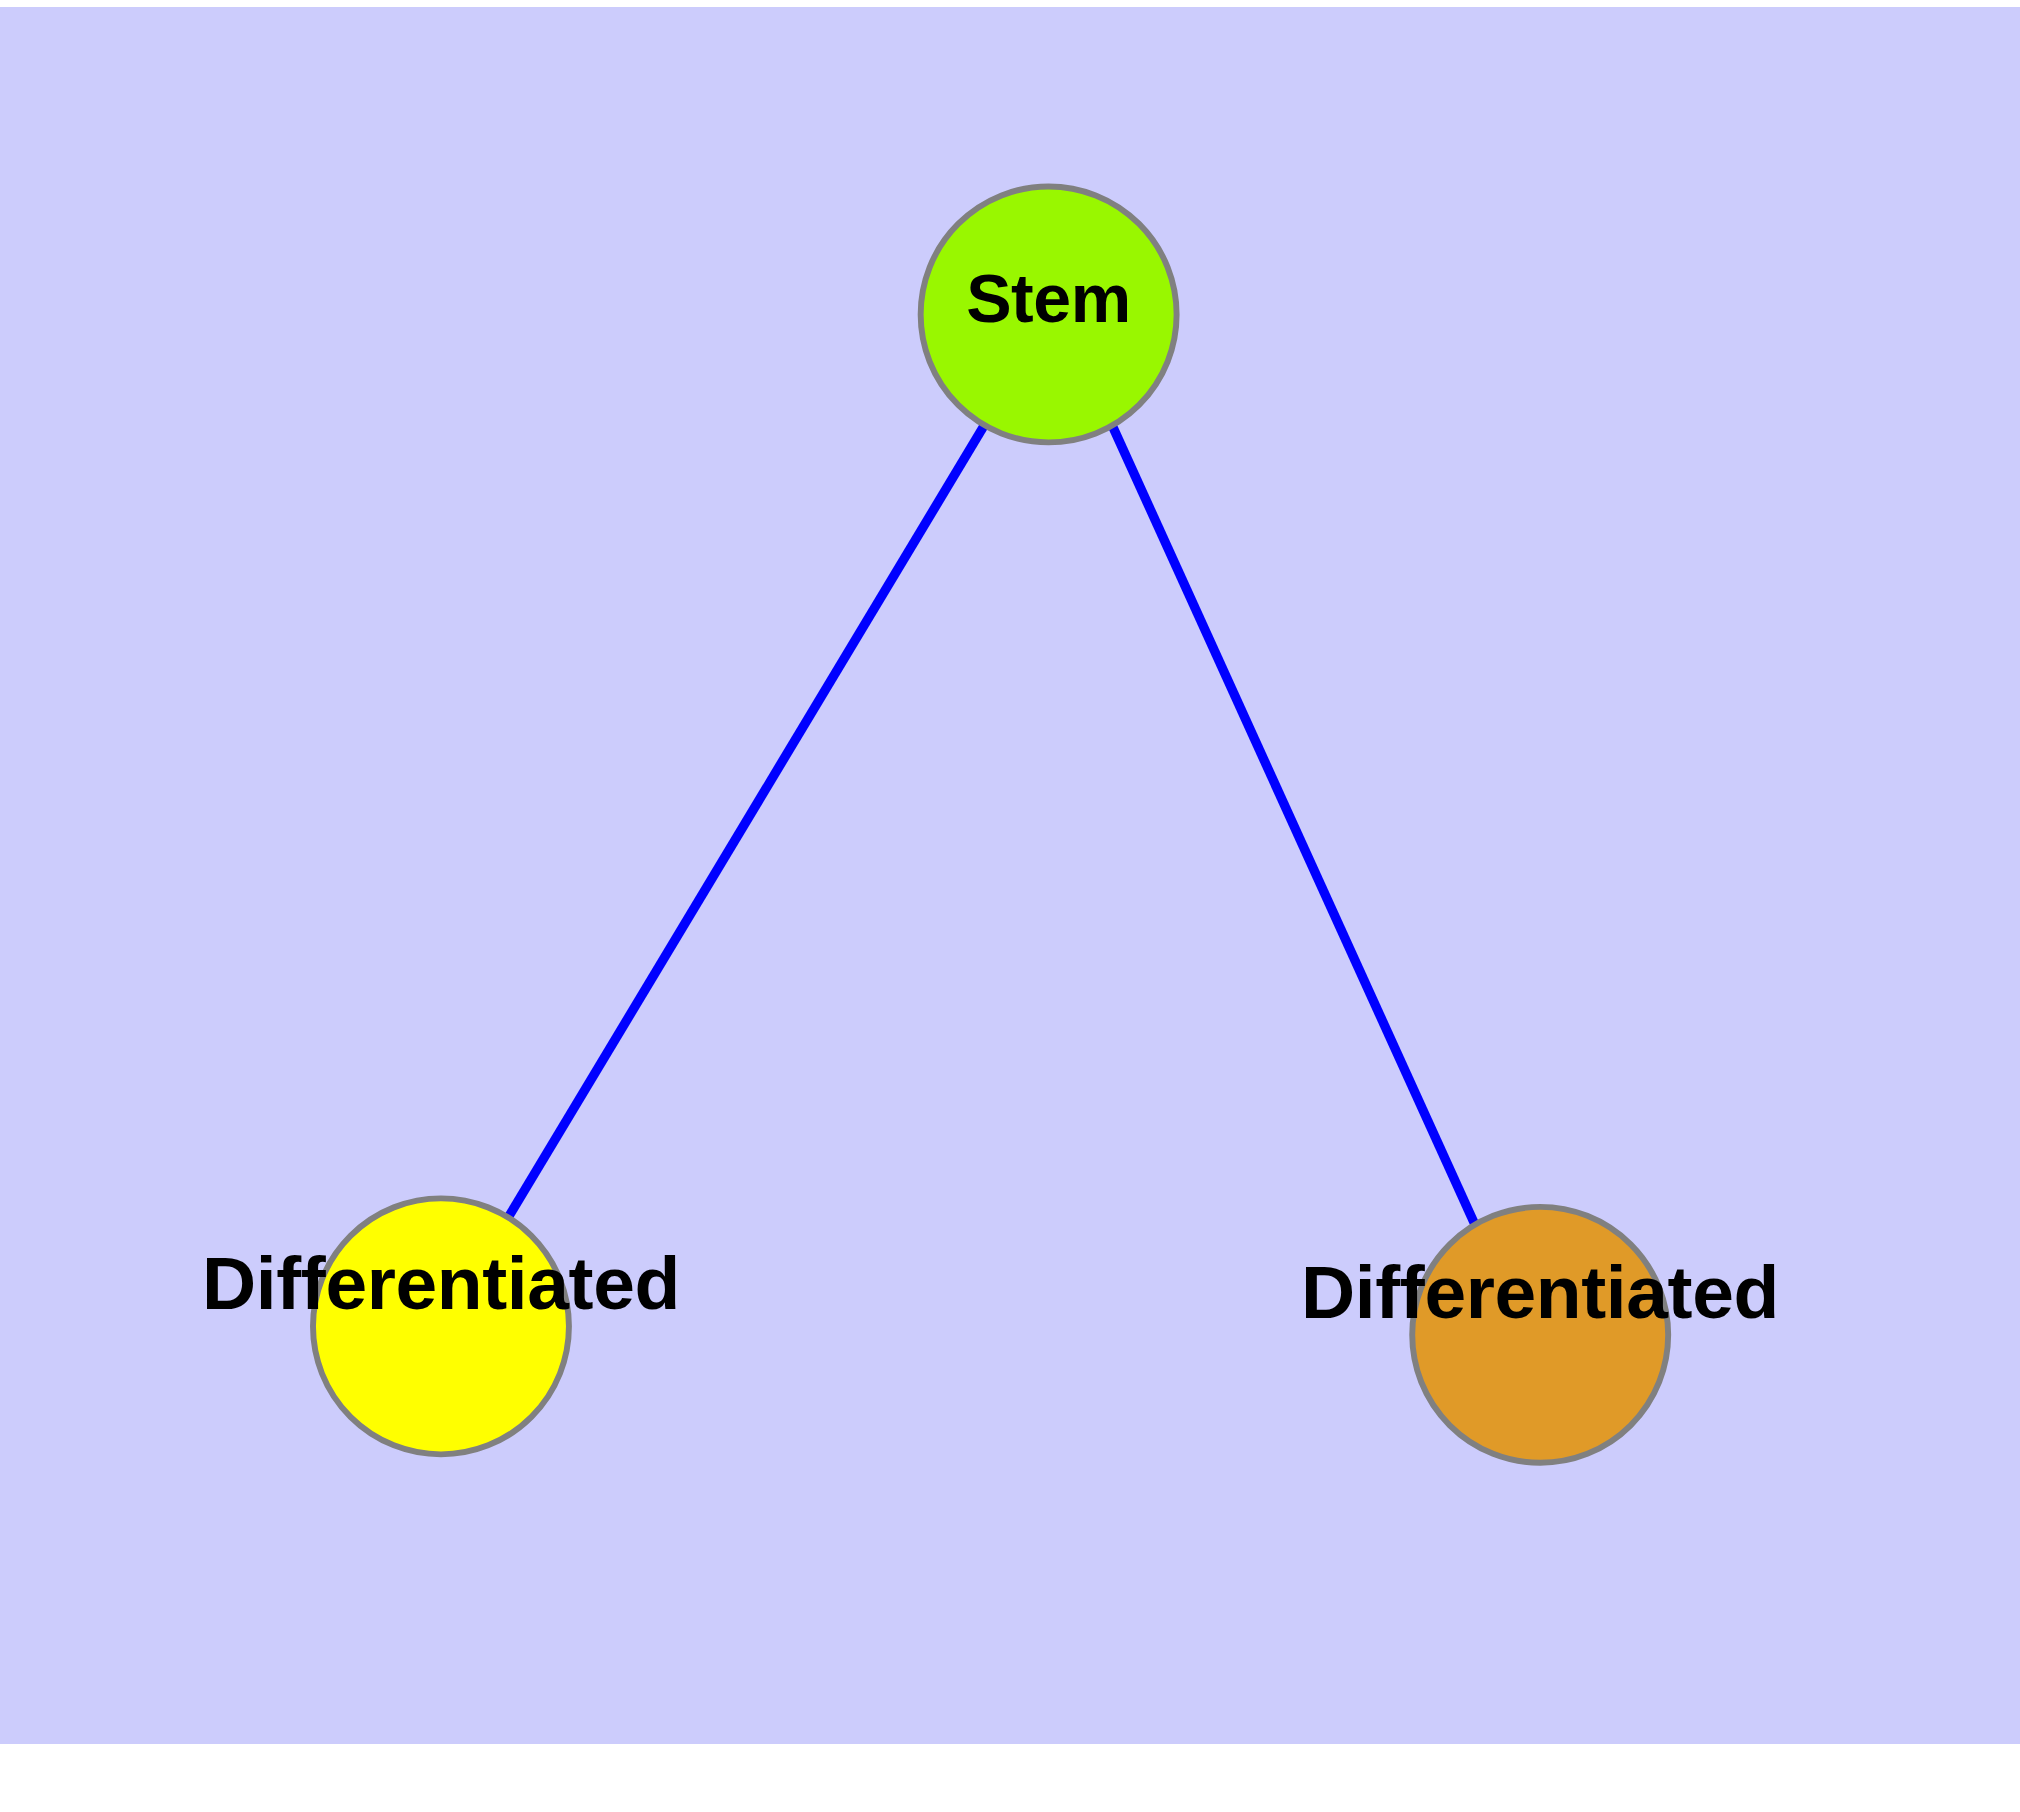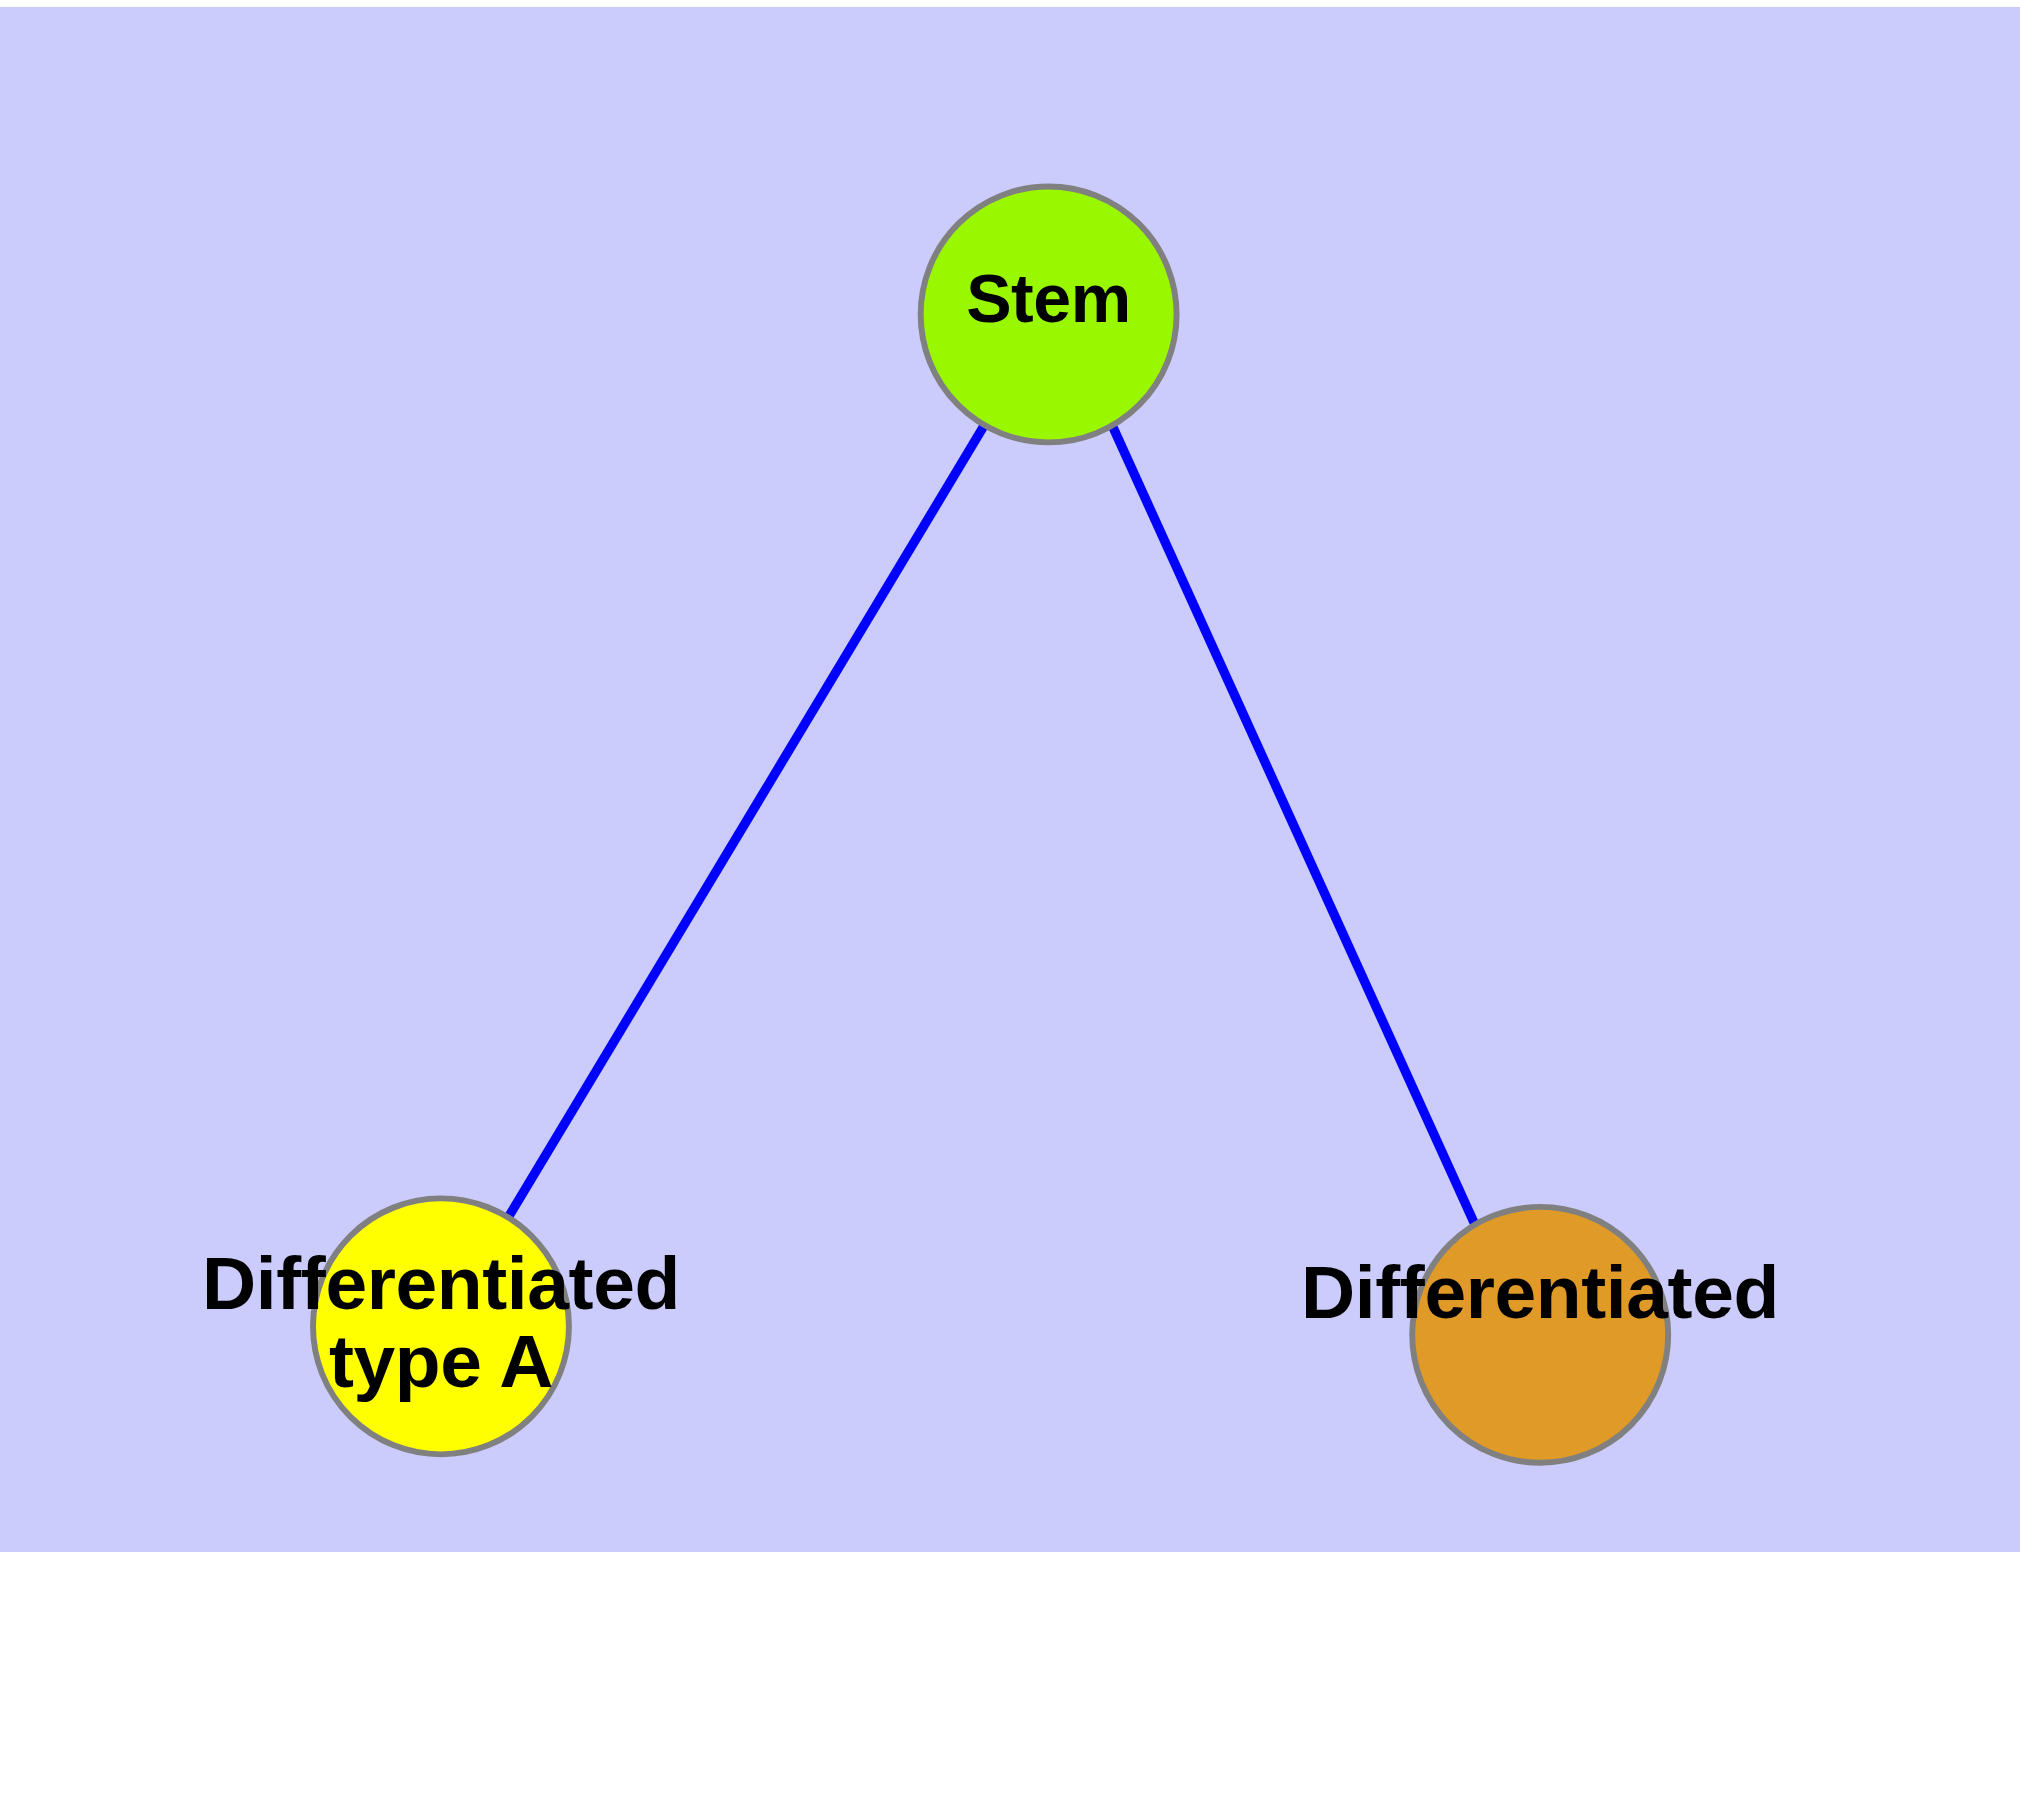--- a/index.html
+++ b/index.html
@@ -3,21 +3,21 @@
 <meta charset="utf-8">
 <style>
   html, body {
     margin: 0;
     padding: 0;
     background: #ffffff;
   }
   #stage {
     position: relative;
     width: 2021px;
-    height: 1552px;
+    height: 1744px;
     overflow: hidden;
     background: #ffffff;
     font-family: "Liberation Sans", sans-serif;
   }
   #canvas-bg {
     position: absolute;
     left: 0;
     top: 6.8px;
     width: 2021px;
     height: 1805px;
@@ -73,18 +73,18 @@
     </g>
     <g>
       <circle cx="1237" cy="371" r="151" fill="#99f700" stroke="#808080" stroke-width="7"></circle>
       <circle cx="520" cy="1565" r="151" fill="#ffff00" stroke="#808080" stroke-width="7"></circle>
       <circle cx="1817" cy="1575" r="151" fill="#e09a28" stroke="#808080" stroke-width="7"></circle>
     </g>
   </svg>
 
   <div id="stem-label" class="node-label">Stem</div>
 
-  <div id="node-a-label" class="node-label"><span>Differentiated</span><br><span>type A</span></div>
+  <div id="node-a-label" class="node-label"><span>Differentiated</span><br></div>
 
   <div id="node-b-label" class="node-label"><span>Differentiated</span><br></div>
 
 </div>
 
 
 </body></html>

